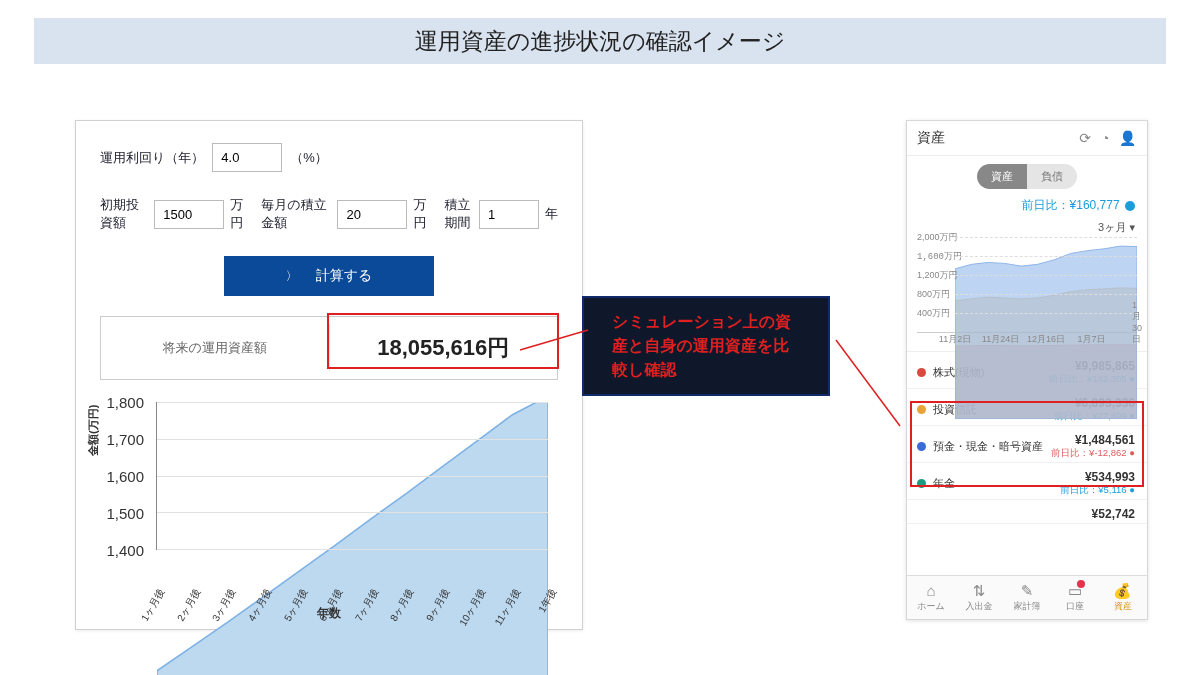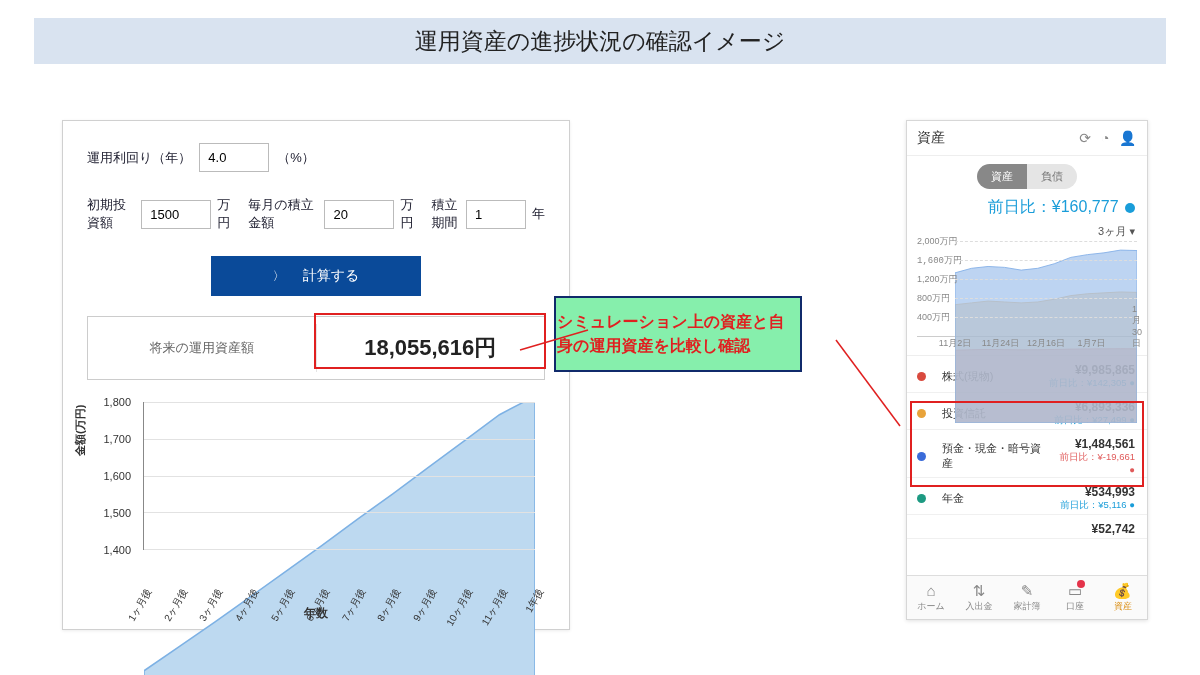--- a/index.html
+++ b/index.html
@@ -1,21 +1,21 @@
 <!DOCTYPE html>
 <html><head>
 <meta charset="utf-8">
 <style>
   * { box-sizing: border-box; margin: 0; padding: 0; }
   body { font-family: "Hiragino Kaku Gothic ProN", "Meiryo", sans-serif; background: #fff; width: 1200px; height: 675px; position: relative; overflow: hidden; font-size: 13px; color: #333; }
 
   .title-bar { background: #d9e3f0; height: 46px; margin: 18px 34px 0 34px; display: flex; align-items: center; justify-content: center; }
   .title-bar span { font-size: 23px; color: #222; }
 
-  .sim-panel { position: absolute; left: 62px; top: 120px; width: 508px; height: 510px; background: #fff; border: 1px solid #d0d0d0; box-shadow: 0 1px 3px rgba(0,0,0,.08); }
+  .sim-panel { position: absolute; left: 75px; top: 120px; width: 508px; height: 510px; background: #fff; border: 1px solid #d0d0d0; box-shadow: 0 1px 3px rgba(0,0,0,.08); }
   .sim-inner { padding: 22px 24px 0 24px; }
 
   .row1 { display: flex; align-items: center; gap: 8px; margin-bottom: 24px; }
   .lbl { font-size: 13px; color: #223; }
   .input { border: 1px solid #bbb; padding: 6px 8px; font-size: 13px; width: 70px; }
   .input.w60 { width: 60px; }
 
   .row2 { display: flex; gap: 18px; margin-bottom: 24px; }
   .fld { display: flex; flex-direction: row; gap: 6px; }
   .fld .inline { display: flex; align-items: center; gap: 6px; }
@@ -24,61 +24,61 @@
   .calc-btn .chev { font-size: 12px; }
 
   .result-box { border: 1px solid #ccc; display: flex; align-items: center; height: 64px; position: relative; }
   .result-box .rl { flex: 1; text-align: center; color: #666; font-size: 13px; }
   .result-box .rv { flex: 1; text-align: center; font-size: 22px; font-weight: bold; color: #222; border-left: 1px solid #e5e5e5; line-height: 48px; }
   .red-frame-result { position:absolute; right:-2px; top:-4px; width: 232px; height: 56px; border: 2px solid #e02020; pointer-events:none; }
 
   .chart-area { position: relative; margin-top: 16px; height: 220px; }
   .y-axis { position: absolute; left: 0; top: 0; bottom: 48px; width: 48px; }
   .y-axis .ylbl { position: absolute; left: -14px; top: 60px; transform: rotate(-90deg); transform-origin: left top; font-size: 11px; font-weight: bold; white-space: nowrap; }
-  .y-tick { position: absolute; right: 4px; font-size: 11px; color: #333; transform: translateY(-50%); }
+  .y-tick { position: absolute; right: 4px; font-size: 15px; color: #333; transform: translateY(-50%); }
   .plot { position: absolute; left: 56px; right: 10px; top: 6px; height: 148px; border-left: 1px solid #888; border-bottom: 1px solid #888; }
   .grid-h { position:absolute; left:0; right:0; border-top:1px solid #e2e2e2; }
   .area-poly { position: absolute; left:0; right:0; top:0; bottom:0; }
   .x-ticks { position: absolute; left: 56px; right: 10px; top: 158px; height: 50px; }
   .x-tick { position: absolute; bottom: 4px; font-size: 10px; color: #333; transform-origin: left top; transform: rotate(-60deg) translate(-100%, 0); white-space: nowrap; }
   .x-axis-label { position: absolute; left: 0; right: 0; bottom: -6px; text-align: center; font-size: 12px; font-weight: bold; }
 
-  .callout { position:absolute; left: 554px; top: 296px; width: 248px; border: 2px solid #102a6b; padding: 12px 1px; background: #86efac; }
+  .callout { position:absolute; left: 582px; top: 296px; width: 248px; border: 2px solid #102a6b; padding: 12px 28px; background: #0f172a; }
   .callout span { color: #e02020; font-weight: bold; font-size: 16px; line-height: 1.5; }
 
   .phone { position:absolute; right: 52px; top: 120px; width: 242px; height: 500px; background: #fff; border: 1px solid #d7d7d7; box-shadow: 0 1px 4px rgba(0,0,0,.12); overflow: hidden; }
   .phone-header { display:flex; align-items:center; justify-content:space-between; padding: 8px 10px; border-bottom: 1px solid #eee; }
   .phone-header .ht { font-size: 14px; }
   .phone-header .icons { display:flex; gap:10px; color:#888; font-size:14px; }
 
   .seg { display:flex; justify-content:center; padding: 8px 0; }
   .seg-pill { border-radius: 14px; overflow:hidden; display:flex; font-size:11px; }
   .seg-pill div { padding: 5px 14px; }
   .seg-on { background:#888; color:#fff; }
   .seg-off { background:#e5e5e5; color:#777; }
 
   .total-row { padding: 4px 12px 2px 12px; display:flex; justify-content:space-between; align-items:flex-end; }
   .total-row .tl { font-size: 11px; color:#555; }
   .total-row .tv { font-size: 19px; font-weight:bold; }
   .delta-row { text-align:right; padding: 0 12px 6px 0; }
-  .delta { font-size: 16px; }
+  .delta { font-size: 12px; }
   .delta.up { color:#1a9dd9; }
   .delta .dot { display:inline-block; width:10px; height:10px; border-radius:50%; vertical-align:middle; margin-left:2px; }
   .delta.up .dot { background:#1a9dd9; }
 
   .period-sel { text-align:right; padding: 0 12px 2px 0; font-size:11px; color:#555; }
   .mini-chart { margin: 0 10px; height: 96px; border-bottom:1px solid #ccc; position:relative; }
   .mini-y { position:absolute; left:0; font-size:9px; color:#888; transform: translateY(-50%); }
   .mini-g { position:absolute; left:38px; right:0; border-top:1px dashed #ddd; }
   .mini-x { position:absolute; bottom:-14px; font-size:9px; color:#888; transform:translateX(-50%); }
   .mini-area { position:absolute; left:38px; right:0; top:0; bottom:0; }
 
   .asset-list { margin-top: 18px; border-top:1px solid #eee; }
   .asset-item { display:flex; align-items:center; justify-content:space-between; padding: 7px 12px 2px 10px; border-bottom:1px solid #f0f0f0; }
-  .asset-left { display:flex; align-items:center; gap:16px; }
+  .asset-left { display:flex; align-items:center; gap:7px; }
   .asset-dot { width:9px; height:9px; border-radius:50%; }
   .asset-name { font-size: 11px; }
   .asset-right { text-align:right; }
   .asset-val { font-size: 12px; font-weight:bold; }
   .asset-delta { font-size: 9.5px; }
   .asset-delta.up { color:#1a9dd9; }
   .asset-delta.down { color:#e05a5a; }
 
   .red-frame-assets { position:absolute; border:2px solid #e02020; pointer-events:none; }
 
@@ -253,21 +253,21 @@
           <div class="asset-delta up">前日比：¥27,499 ●</div>
         </div>
       </div>
       <div class="asset-item">
         <div class="asset-left">
           <div class="asset-dot" style="background: rgb(58, 107, 217);"></div>
           <div class="asset-name">預金・現金・暗号資産</div>
         </div>
         <div class="asset-right">
           <div class="asset-val">¥1,484,561</div>
-          <div class="asset-delta down">前日比：¥-19,661 ●</div>
+          <div class="asset-delta down">前日比：¥-12,862 ●</div>
         </div>
       </div>
       <div class="asset-item">
         <div class="asset-left">
           <div class="asset-dot" style="background: rgb(29, 154, 130);"></div>
           <div class="asset-name">年金</div>
         </div>
         <div class="asset-right">
           <div class="asset-val">¥534,993</div>
           <div class="asset-delta up">前日比：¥5,116 ●</div>

